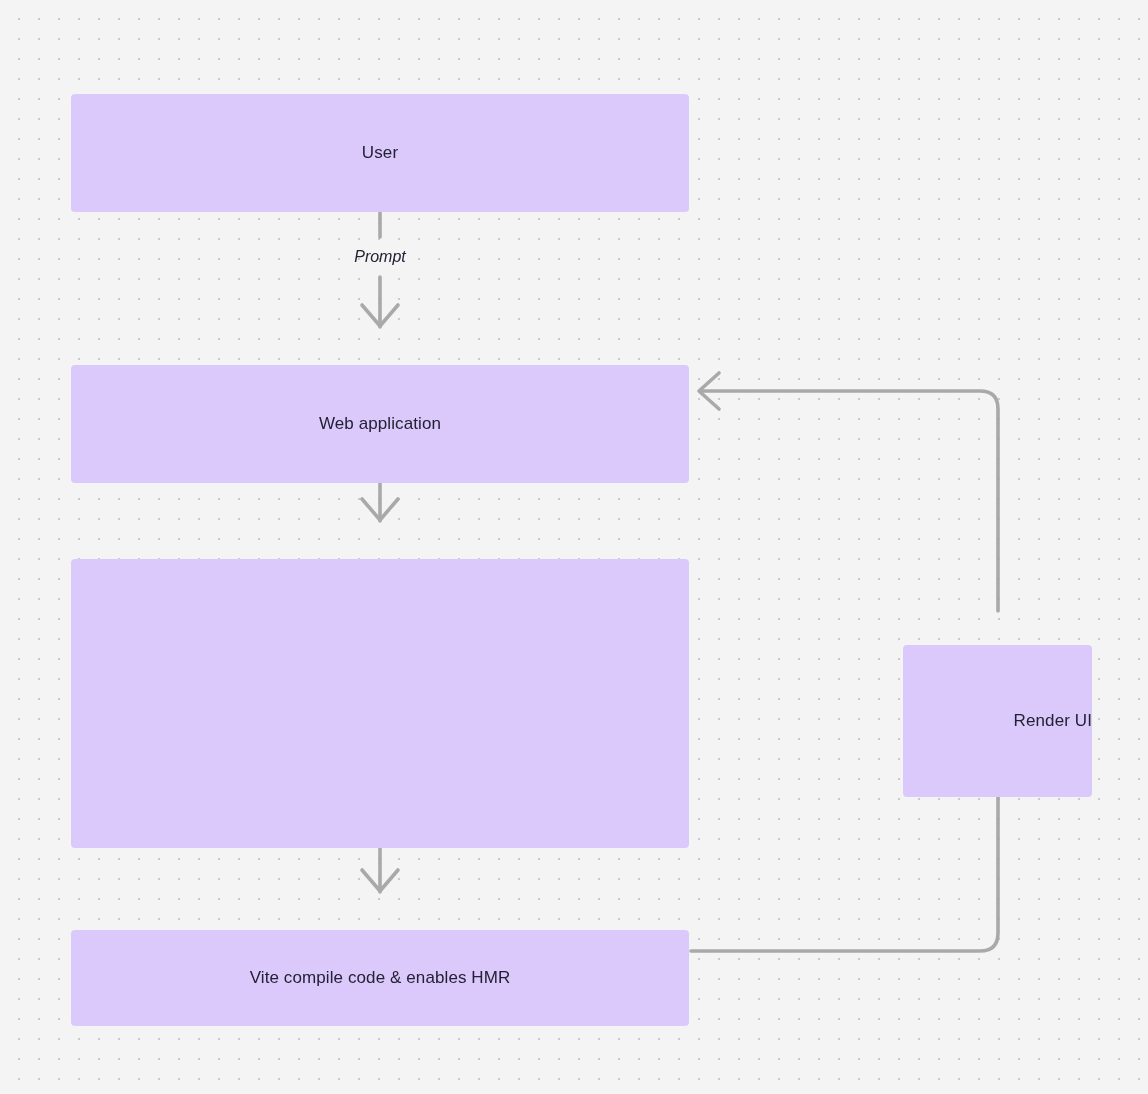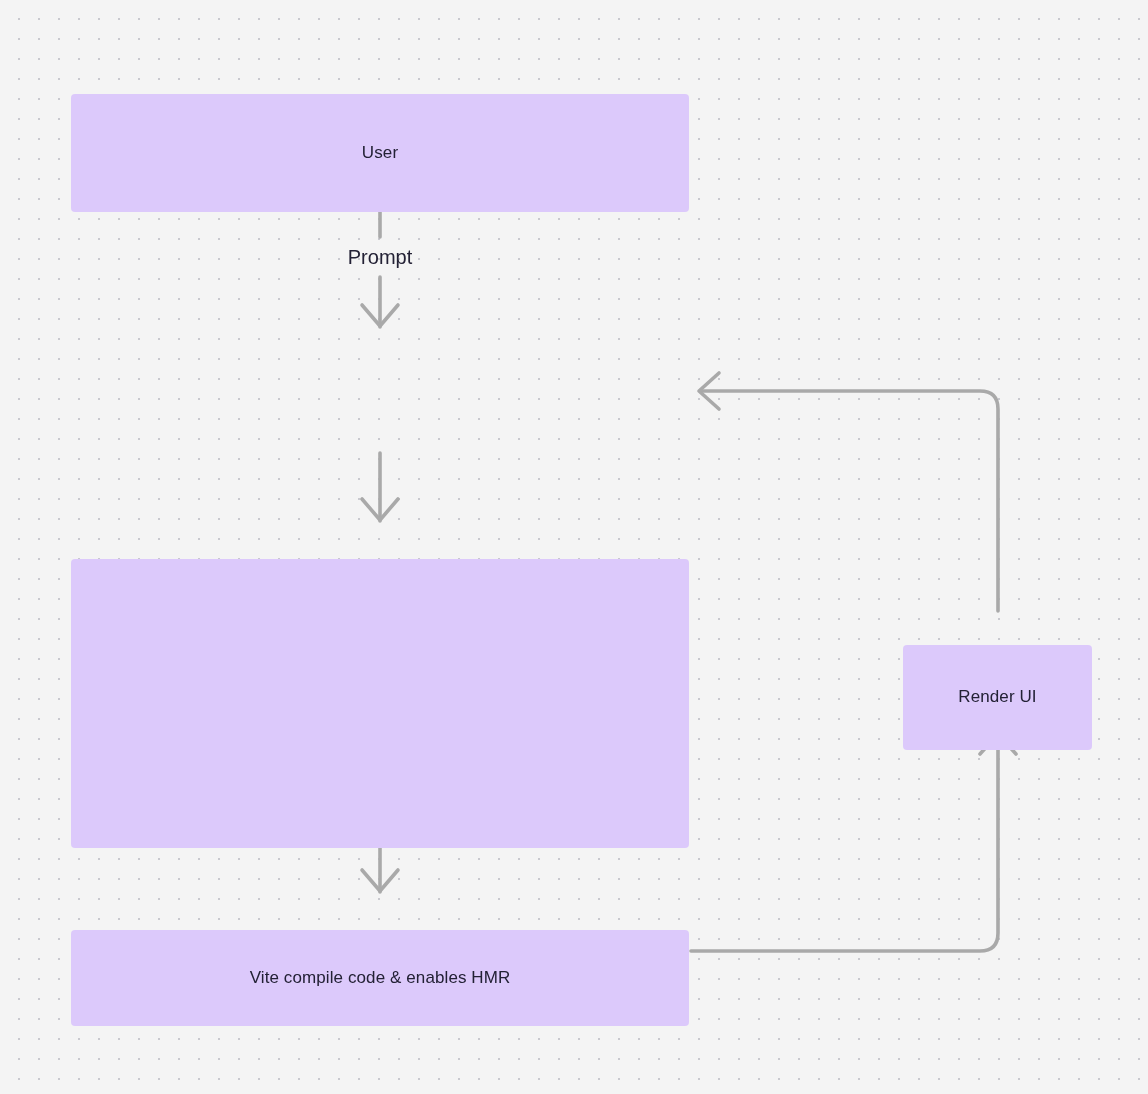--- a/index.html
+++ b/index.html
@@ -39,21 +39,21 @@
     background: #7c52f2;
     color: #ffffff;
     font-size: 16.5px;
     line-height: 1.42;
   }
   #node-user       { left: 71px;  top: 62px;  width: 618px; height: 118px; }
   #node-webapp     { left: 71px;  top: 333px; width: 618px; height: 118px; }
   #node-components { left: 71px;  top: 527px; width: 618px; height: 289px;
                      display: block; }
   #node-vite       { left: 71px;  top: 898px; width: 618px; height: 96px; }
-  #node-render     { left: 903px; top: 613px; width: 189px; height: 105px; }
+  #node-render     { left: 903px; top: 613px; width: 189px; height: 152px; justify-content: flex-end; }
 
   #node-html { left: 137px; top: 565px; width: 145px; height: 106px; }
   #node-css  { left: 307px; top: 565px; width: 145px; height: 106px; }
   #node-js   { left: 477px; top: 565px; width: 145px; height: 106px; }
   svg.edges {
     position: absolute;
     left: 0;
     top: 0;
     width: 1148px;
     height: 1094px;
@@ -69,24 +69,25 @@
   .edge-head {
     fill: none;
     stroke: #a9a9a9;
     stroke-width: 3.6;
     stroke-linecap: round;
     stroke-linejoin: round;
   }
   .edge-label {
     position: absolute;
     color: #232135;
-    font-size: 20px;
+    font-size: 16px;
     white-space: nowrap;
     transform: translate(-50%, -50%);
     padding: 0 4px;
+    font-style: italic;
   }
   #label-prompt { left: 380px; top: 257px; }
 </style>
 </head>
 <body>
 
 <div id="canvas">
 
   <svg class="edges" viewBox="0 0 1148 1094" xmlns="http://www.w3.org/2000/svg">
 
@@ -107,20 +108,23 @@
     <path class="edge-line" d="M 998 611 L 998 409 Q 998 391 980 391 L 701 391"></path>
     <path class="edge-head" d="M 719 373 L 699 391 L 719 409"></path>
   </svg>
 
   <div class="edge-label" id="label-prompt">Prompt</div>
 
   <div class="node node-light" id="node-user">
     <span>User</span>
   </div>
 
+  <div class="node node-light" id="node-webapp">
+    <span>Web application</span>
+  </div>
 
   <div class="node node-light" id="node-components">
 
     <div class="node node-strong" id="node-html">
       
     </div>
 
     <div class="node node-strong" id="node-css">
       
     </div>

